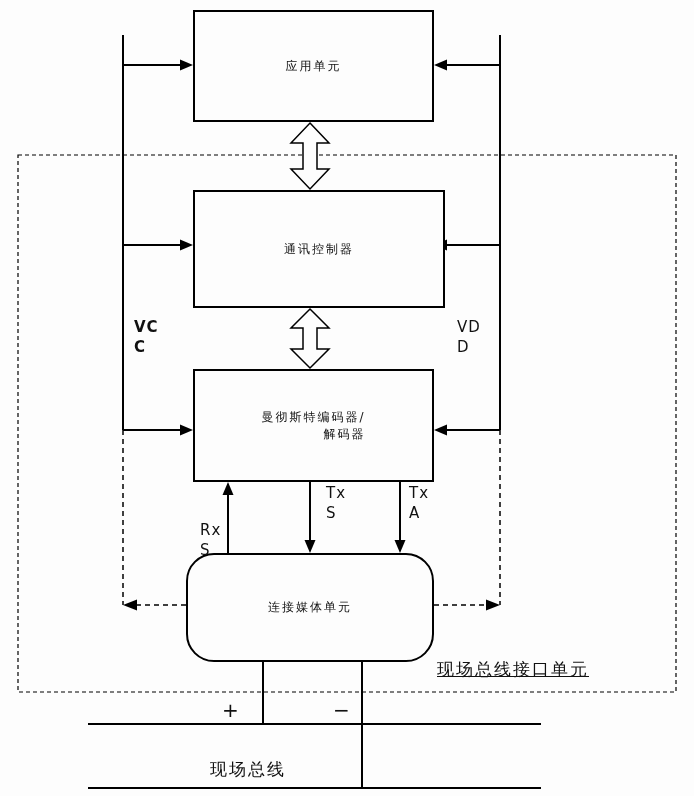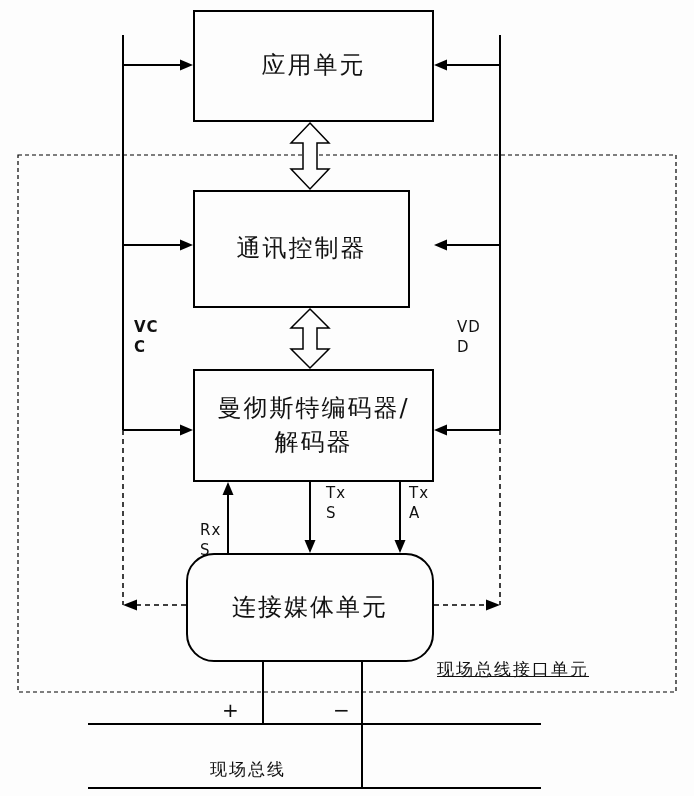--- a/index.html
+++ b/index.html
@@ -23,21 +23,21 @@
     height: 796px;
   }
   .box {
     position: absolute;
     border: 2px solid #000;
     background: #fdfdfd;
     display: flex;
     align-items: center;
     justify-content: center;
     text-align: center;
-    font-size: 24px;
+    font-size: 12px;
     color: #111;
     letter-spacing: 2px;
     white-space: pre-line;
     line-height: 1.4;
     box-sizing: border-box;
   }
   .lbl {
     position: absolute;
     font-size: 15px;
     color: #111;
@@ -109,25 +109,25 @@
       <line x1="362" y1="662" x2="362" y2="788" stroke="#000" stroke-width="2"></line>
       <line x1="88" y1="724" x2="541" y2="724" stroke="#000" stroke-width="2"></line>
       <line x1="88" y1="788" x2="541" y2="788" stroke="#000" stroke-width="2"></line>
     </g>
   </svg>
 
   <div class="box" style="left:193px; top:10px; width:241px; height:112px;">
     <span>应用单元</span>
   </div>
 
-  <div class="box" style="left:193px; top:190px; width:217px; height:118px;">
+  <div class="box" style="left:193px; top:190px; width:252px; height:118px;">
     <span>通讯控制器</span>
   </div>
 
-  <div class="box" style="left:193px; top:369px; width:241px; height:113px;">
+  <div class="box" style="left:193px; top:369px; width:241px; height:113px;text-align:right;">
     <span>曼彻斯特编码器/
 解码器</span>
   </div>
 
   <div class="box" style="left:186px; top:553px; width:248px; height:109px;border-radius:28px;">
     <span>连接媒体单元</span>
   </div>
 
   <div class="lbl" style="left:134px; top:318px;font-weight:bold;">VC
 C</div>

